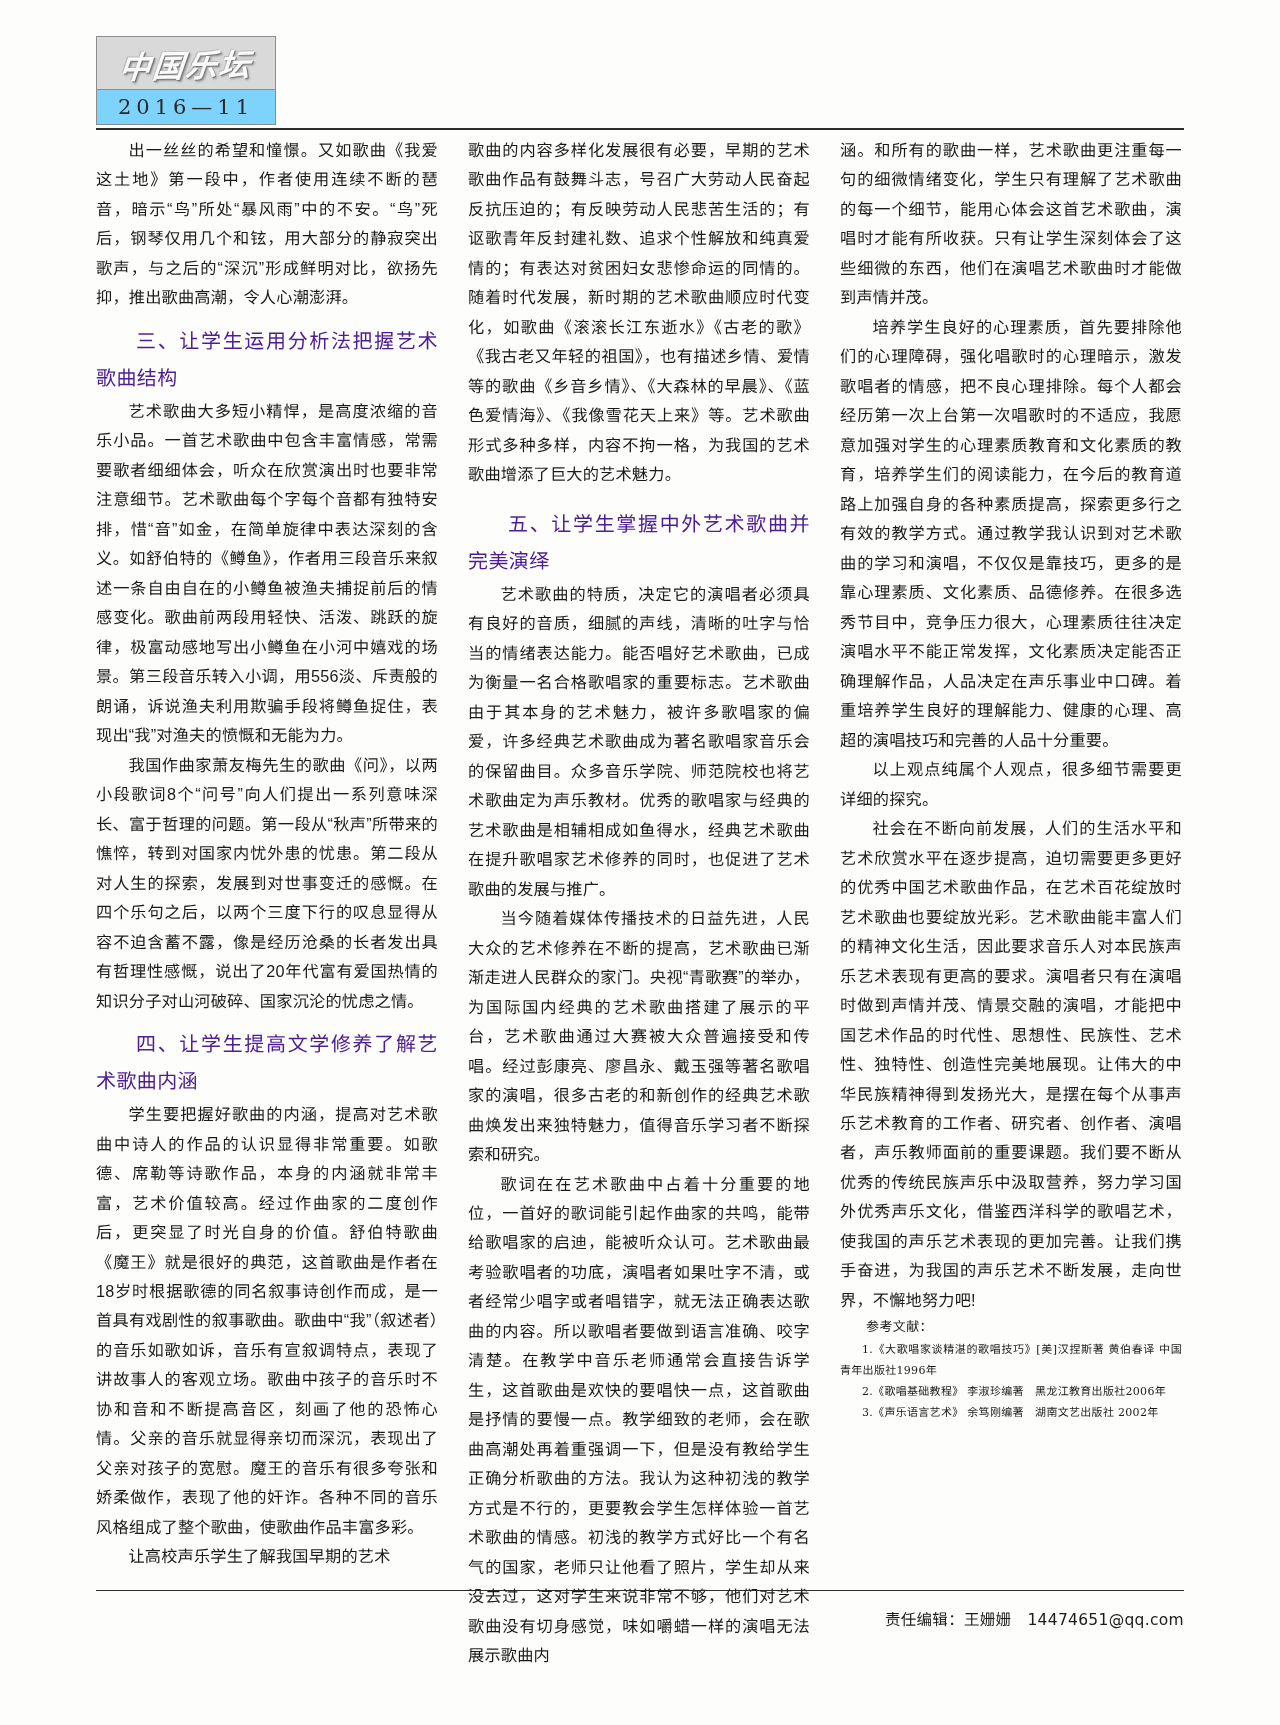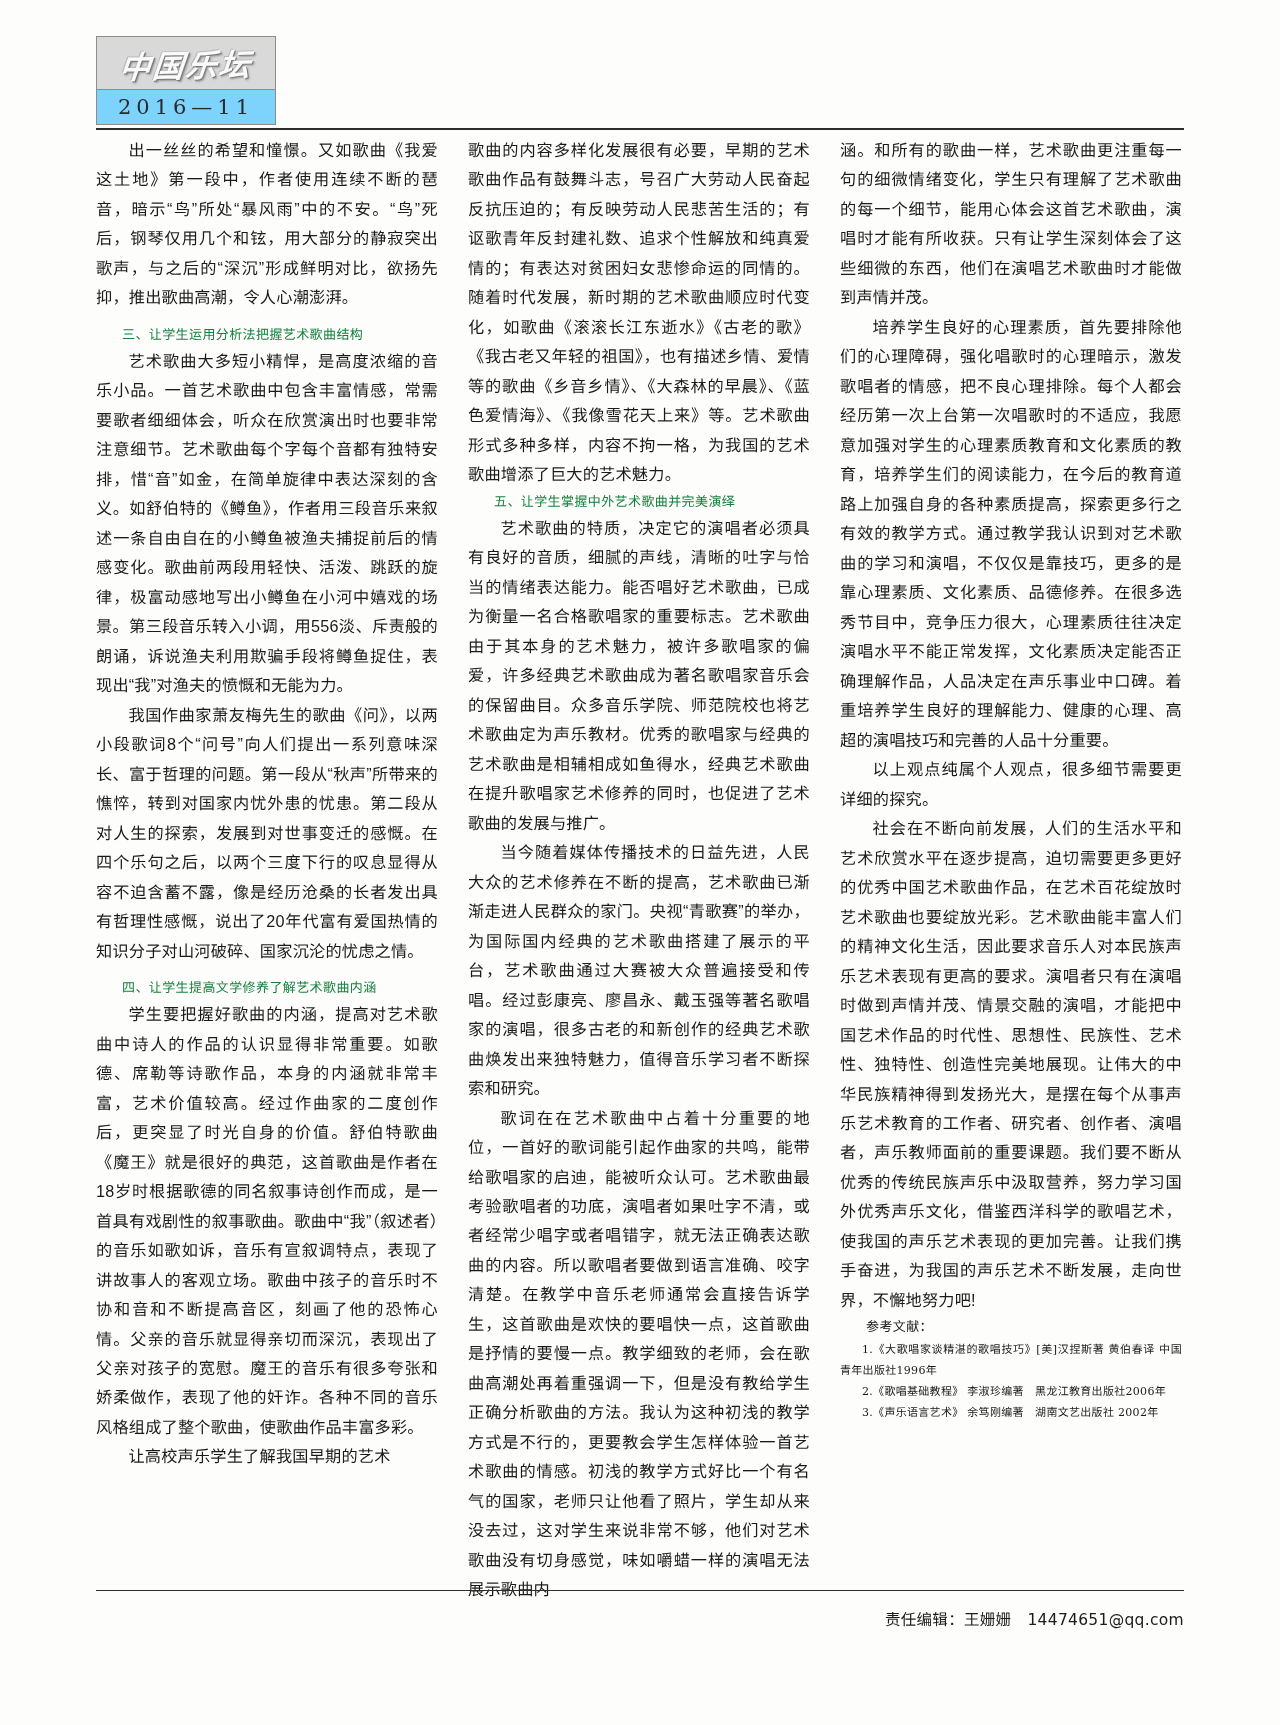--- a/index.html
+++ b/index.html
@@ -132,28 +132,29 @@
 
   .col p.noindent {
     text-indent: 0;
   }
 
   
   .subhead {
     margin: 14px 0 0 0;
     text-indent: 2em;
     font-family: Liberation Serif, serif;
-    font-size: 13px;
+    font-size: 20px;
     line-height: 1.85;
     letter-spacing: .4px;
-    color: #15803d;
+    color: #4c1d95;
     text-align: justify;
   }
 
   .subhead.tight {
+    margin-top: 16px;
   }
 
   .spacer-sm { height: 10px; }
 
   
   .ref-title {
     margin: 18px 0 0 0;
     text-indent: 2em;
     font-family: "DejaVu Serif", serif;
     font-size: 13px;

